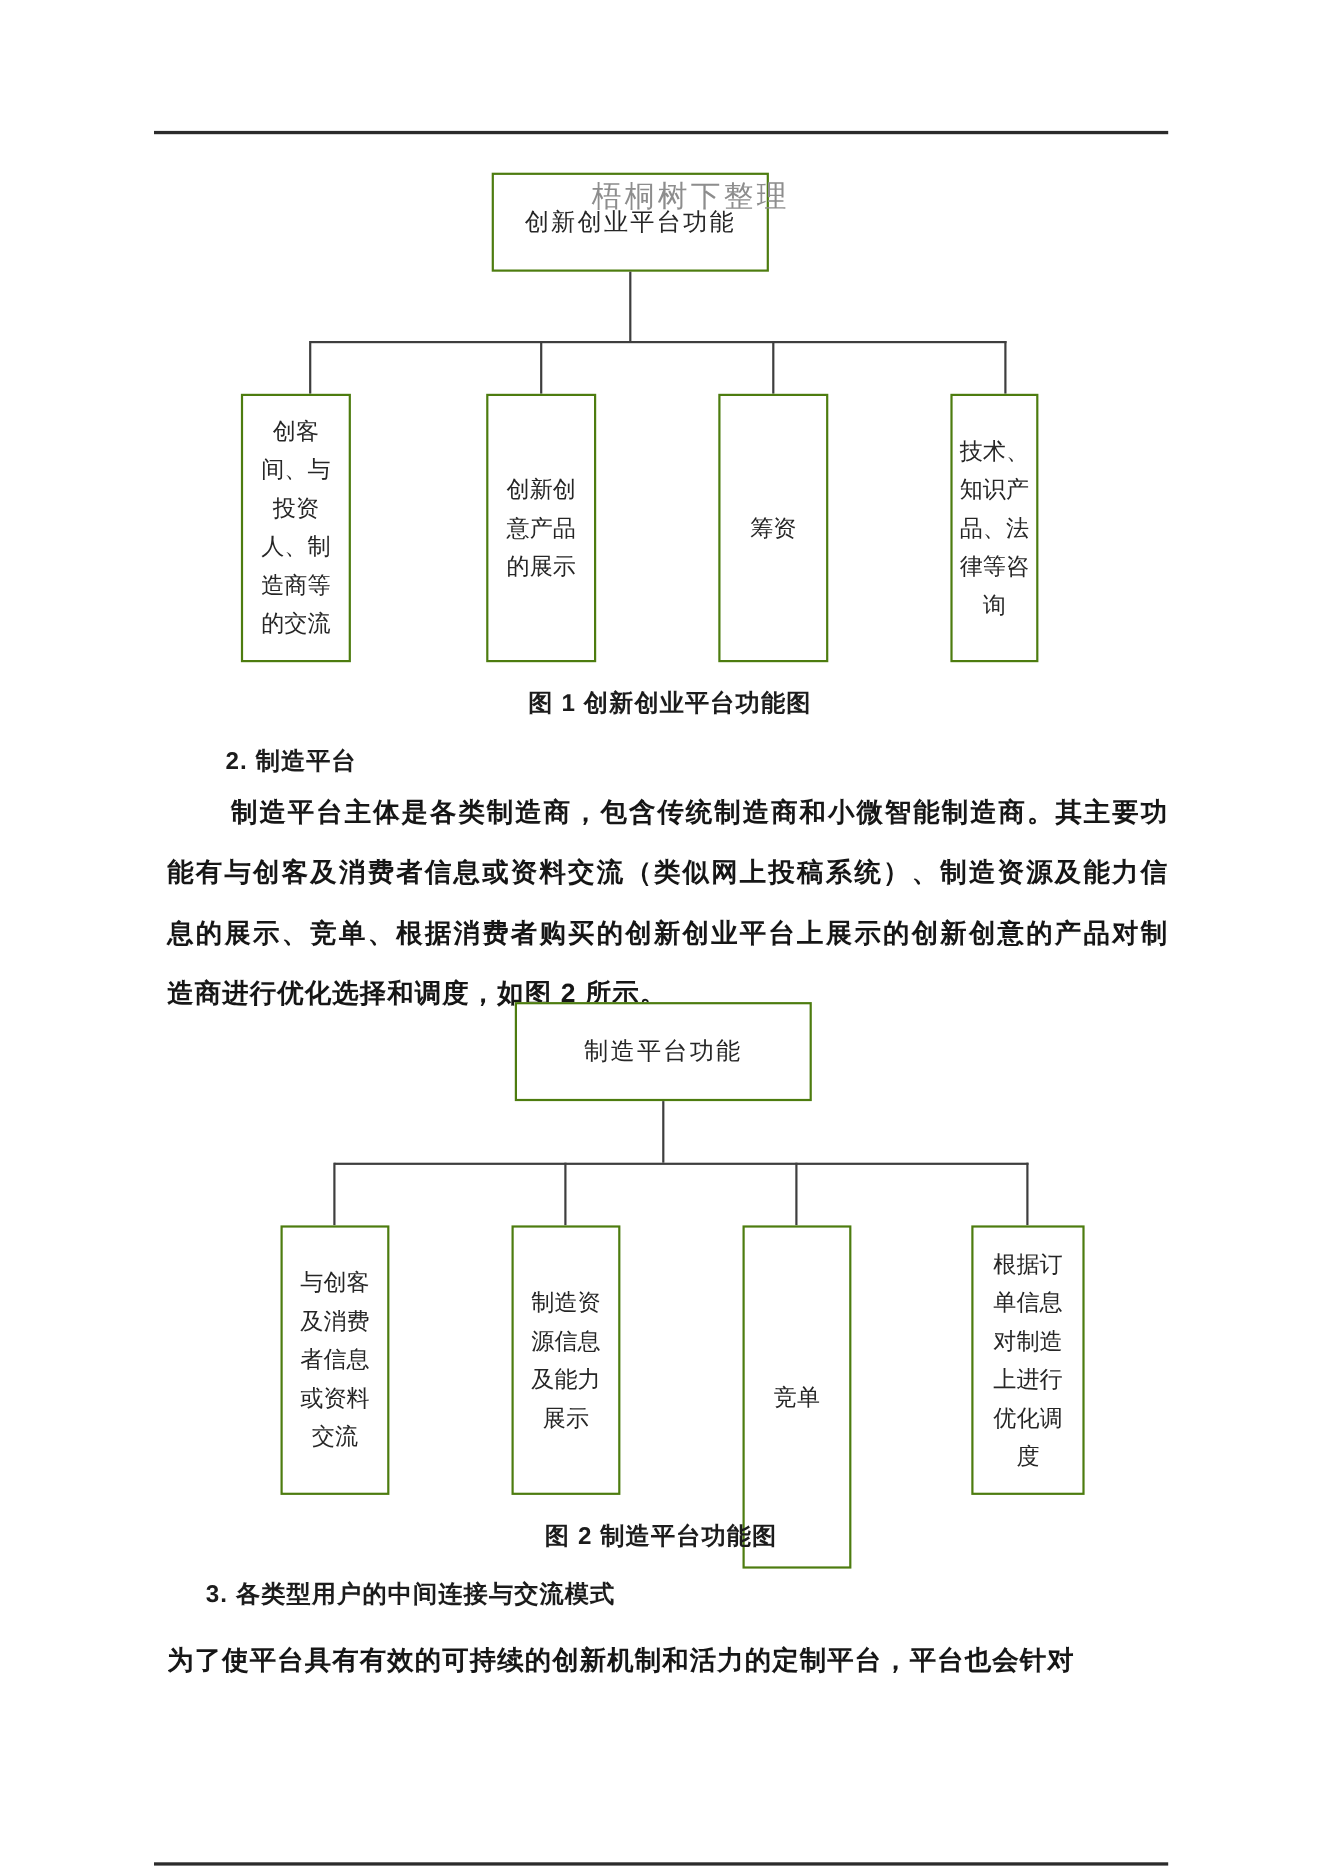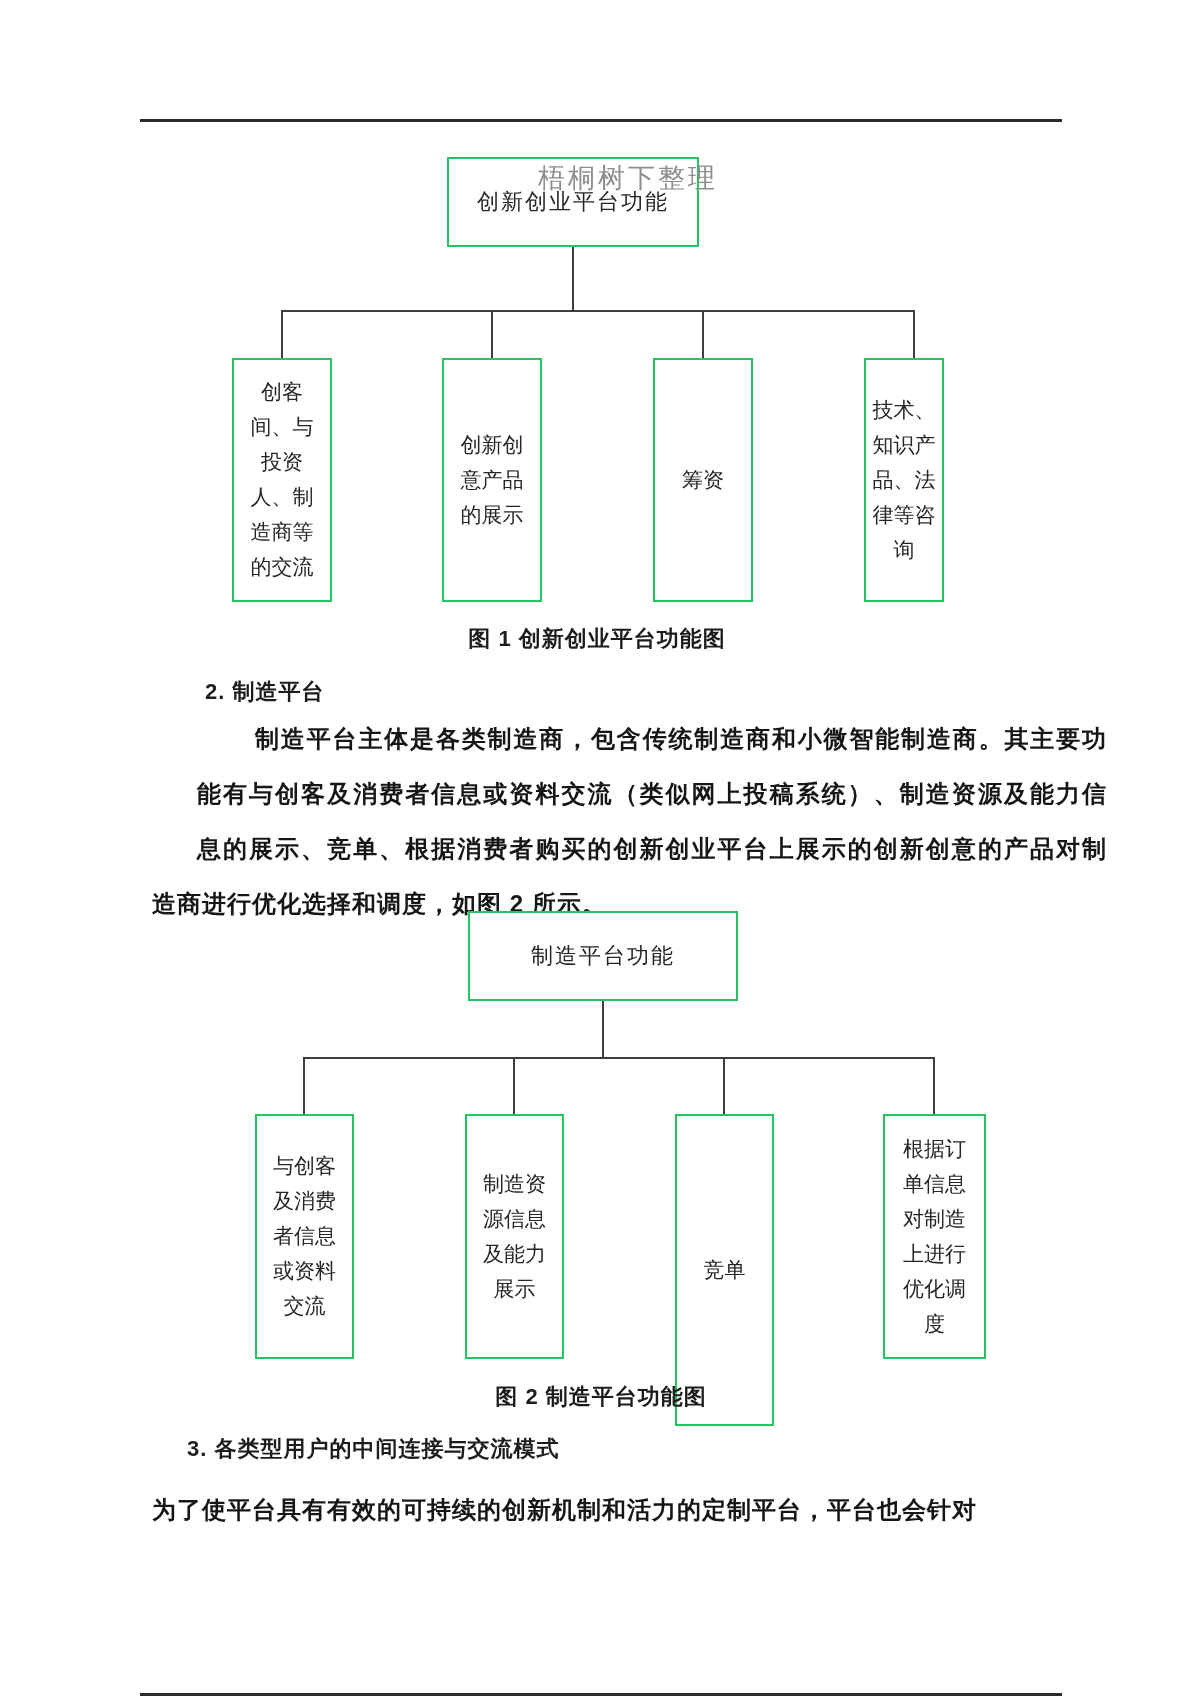--- a/index.html
+++ b/index.html
@@ -8,21 +8,21 @@
     background:#ffffff;
     position:relative;
     font-family:"Liberation Sans",sans-serif;
     color:#1f1f1f;
     overflow:hidden;
   }
   .abs{position:absolute;}
   .rule{background:#2b2b2b;}
   .cline{background:#3e3e3e;}
   .node{
-    border:2px solid #22c55e;
+    border:2px solid #4d7c0f;
     background:#ffffff;
     display:flex;align-items:center;justify-content:center;
     text-align:center;
     font-family:"Liberation Serif",serif;
     color:#262626;
     box-sizing:border-box;
   }
   .rootnode{font-size:22px;letter-spacing:2px;}
   .childnode{font-size:21px;line-height:35px;}
   .pre{white-space:pre-line;}
@@ -43,41 +43,41 @@
     color:#1c1c1c;letter-spacing:1px;
   }
   .bodyline{
     width:910px;height:55px;
     font-size:24px;font-weight:600;
     color:#161616;
     letter-spacing:1px;
     line-height:55px;
     box-sizing:border-box;
   }
-  .just{text-align:justify;text-align-last:justify;margin-left:45px;}
+  .just{text-align:justify;text-align-last:justify;}
   .indent{padding-left:58px;}
 </style>
 </head>
 <body>
 
 <div class="abs rule" style="left:140px;top:119px;width:922px;height:3px;"></div>
 
 <div class="abs node rootnode" style="left:447px;top:157px;width:252px;height:90px;">
   <span>创新创业平台功能</span>
 </div>
 <div class="abs watermark" style="left:468px;top:160px;width:250px;">梧桐树下整理</div>
 
 <div class="abs cline" style="left:572px;top:247px;width:2px;height:63px;"></div>
 <div class="abs cline" style="left:282px;top:310px;width:633px;height:2px;"></div>
 <div class="abs cline" style="left:281px;top:310px;width:2px;height:48px;"></div>
 <div class="abs cline" style="left:491px;top:310px;width:2px;height:48px;"></div>
 <div class="abs cline" style="left:702px;top:310px;width:2px;height:48px;"></div>
 <div class="abs cline" style="left:913px;top:310px;width:2px;height:48px;"></div>
 
-<div class="abs node childnode" style="left:232px;top:358px;width:100px;height:244px;">
+<div class="abs node childnode" style="left:219px;top:358px;width:100px;height:244px;">
   <span class="pre">创客
 间、与
 投资
 人、制
 造商等
 的交流</span>
 </div>
 <div class="abs node childnode" style="left:442px;top:358px;width:100px;height:244px;">
   <span class="pre">创新创
 意产品
@@ -87,21 +87,21 @@
   <span class="pre">筹资</span>
 </div>
 <div class="abs node childnode" style="left:864px;top:358px;width:80px;height:244px;">
   <span class="pre">技术、
 知识产
 品、法
 律等咨
 询</span>
 </div>
 
-<div class="abs caption" style="left:136px;top:624px;">图 1 创新创业平台功能图</div>
+<div class="abs caption" style="left:148px;top:624px;">图 1 创新创业平台功能图</div>
 
 <div class="abs heading" style="left:205px;top:677px;">2.  制造平台</div>
 
 <div class="abs" style="left:152px;top:711px;">
   <div class="bodyline just indent">制造平台主体是各类制造商，包含传统制造商和小微智能制造商。其主要功</div>
   <div class="bodyline just">能有与创客及消费者信息或资料交流（类似网上投稿系统）、制造资源及能力信</div>
   <div class="bodyline just">息的展示、竞单、根据消费者购买的创新创业平台上展示的创新创意的产品对制</div>
   <div class="bodyline">造商进行优化选择和调度，如图 2 所示。</div>
 </div>
 

